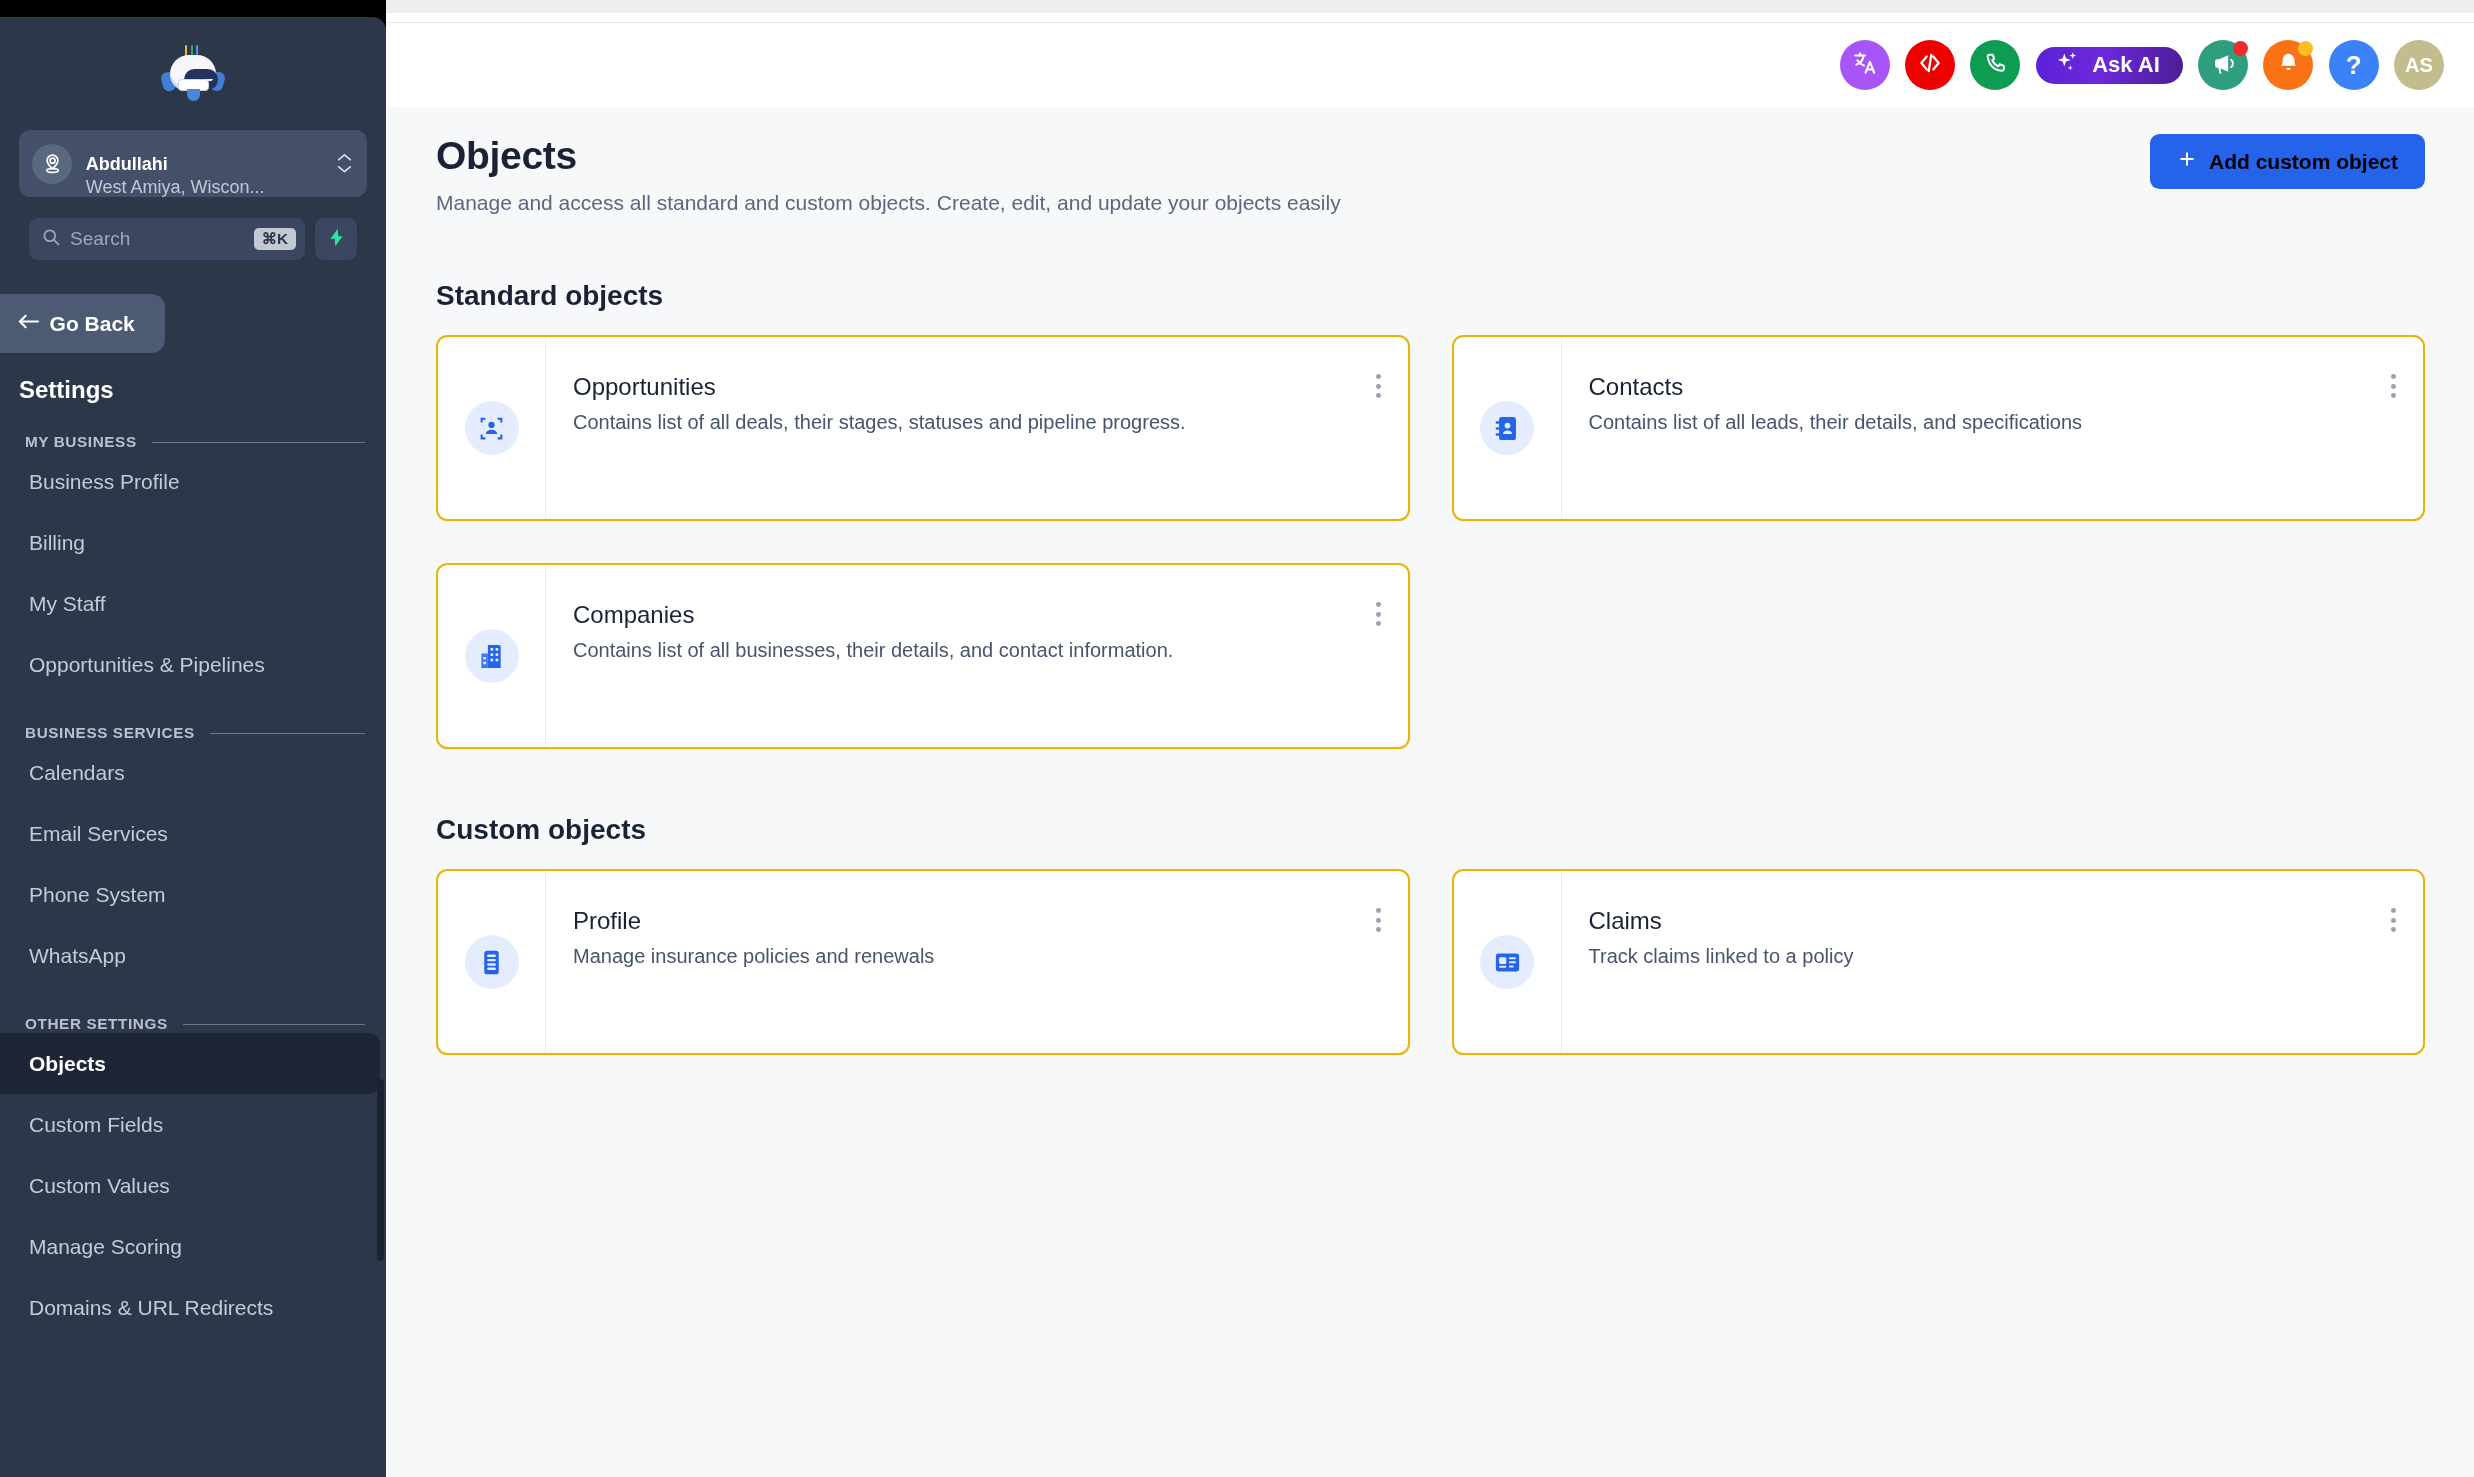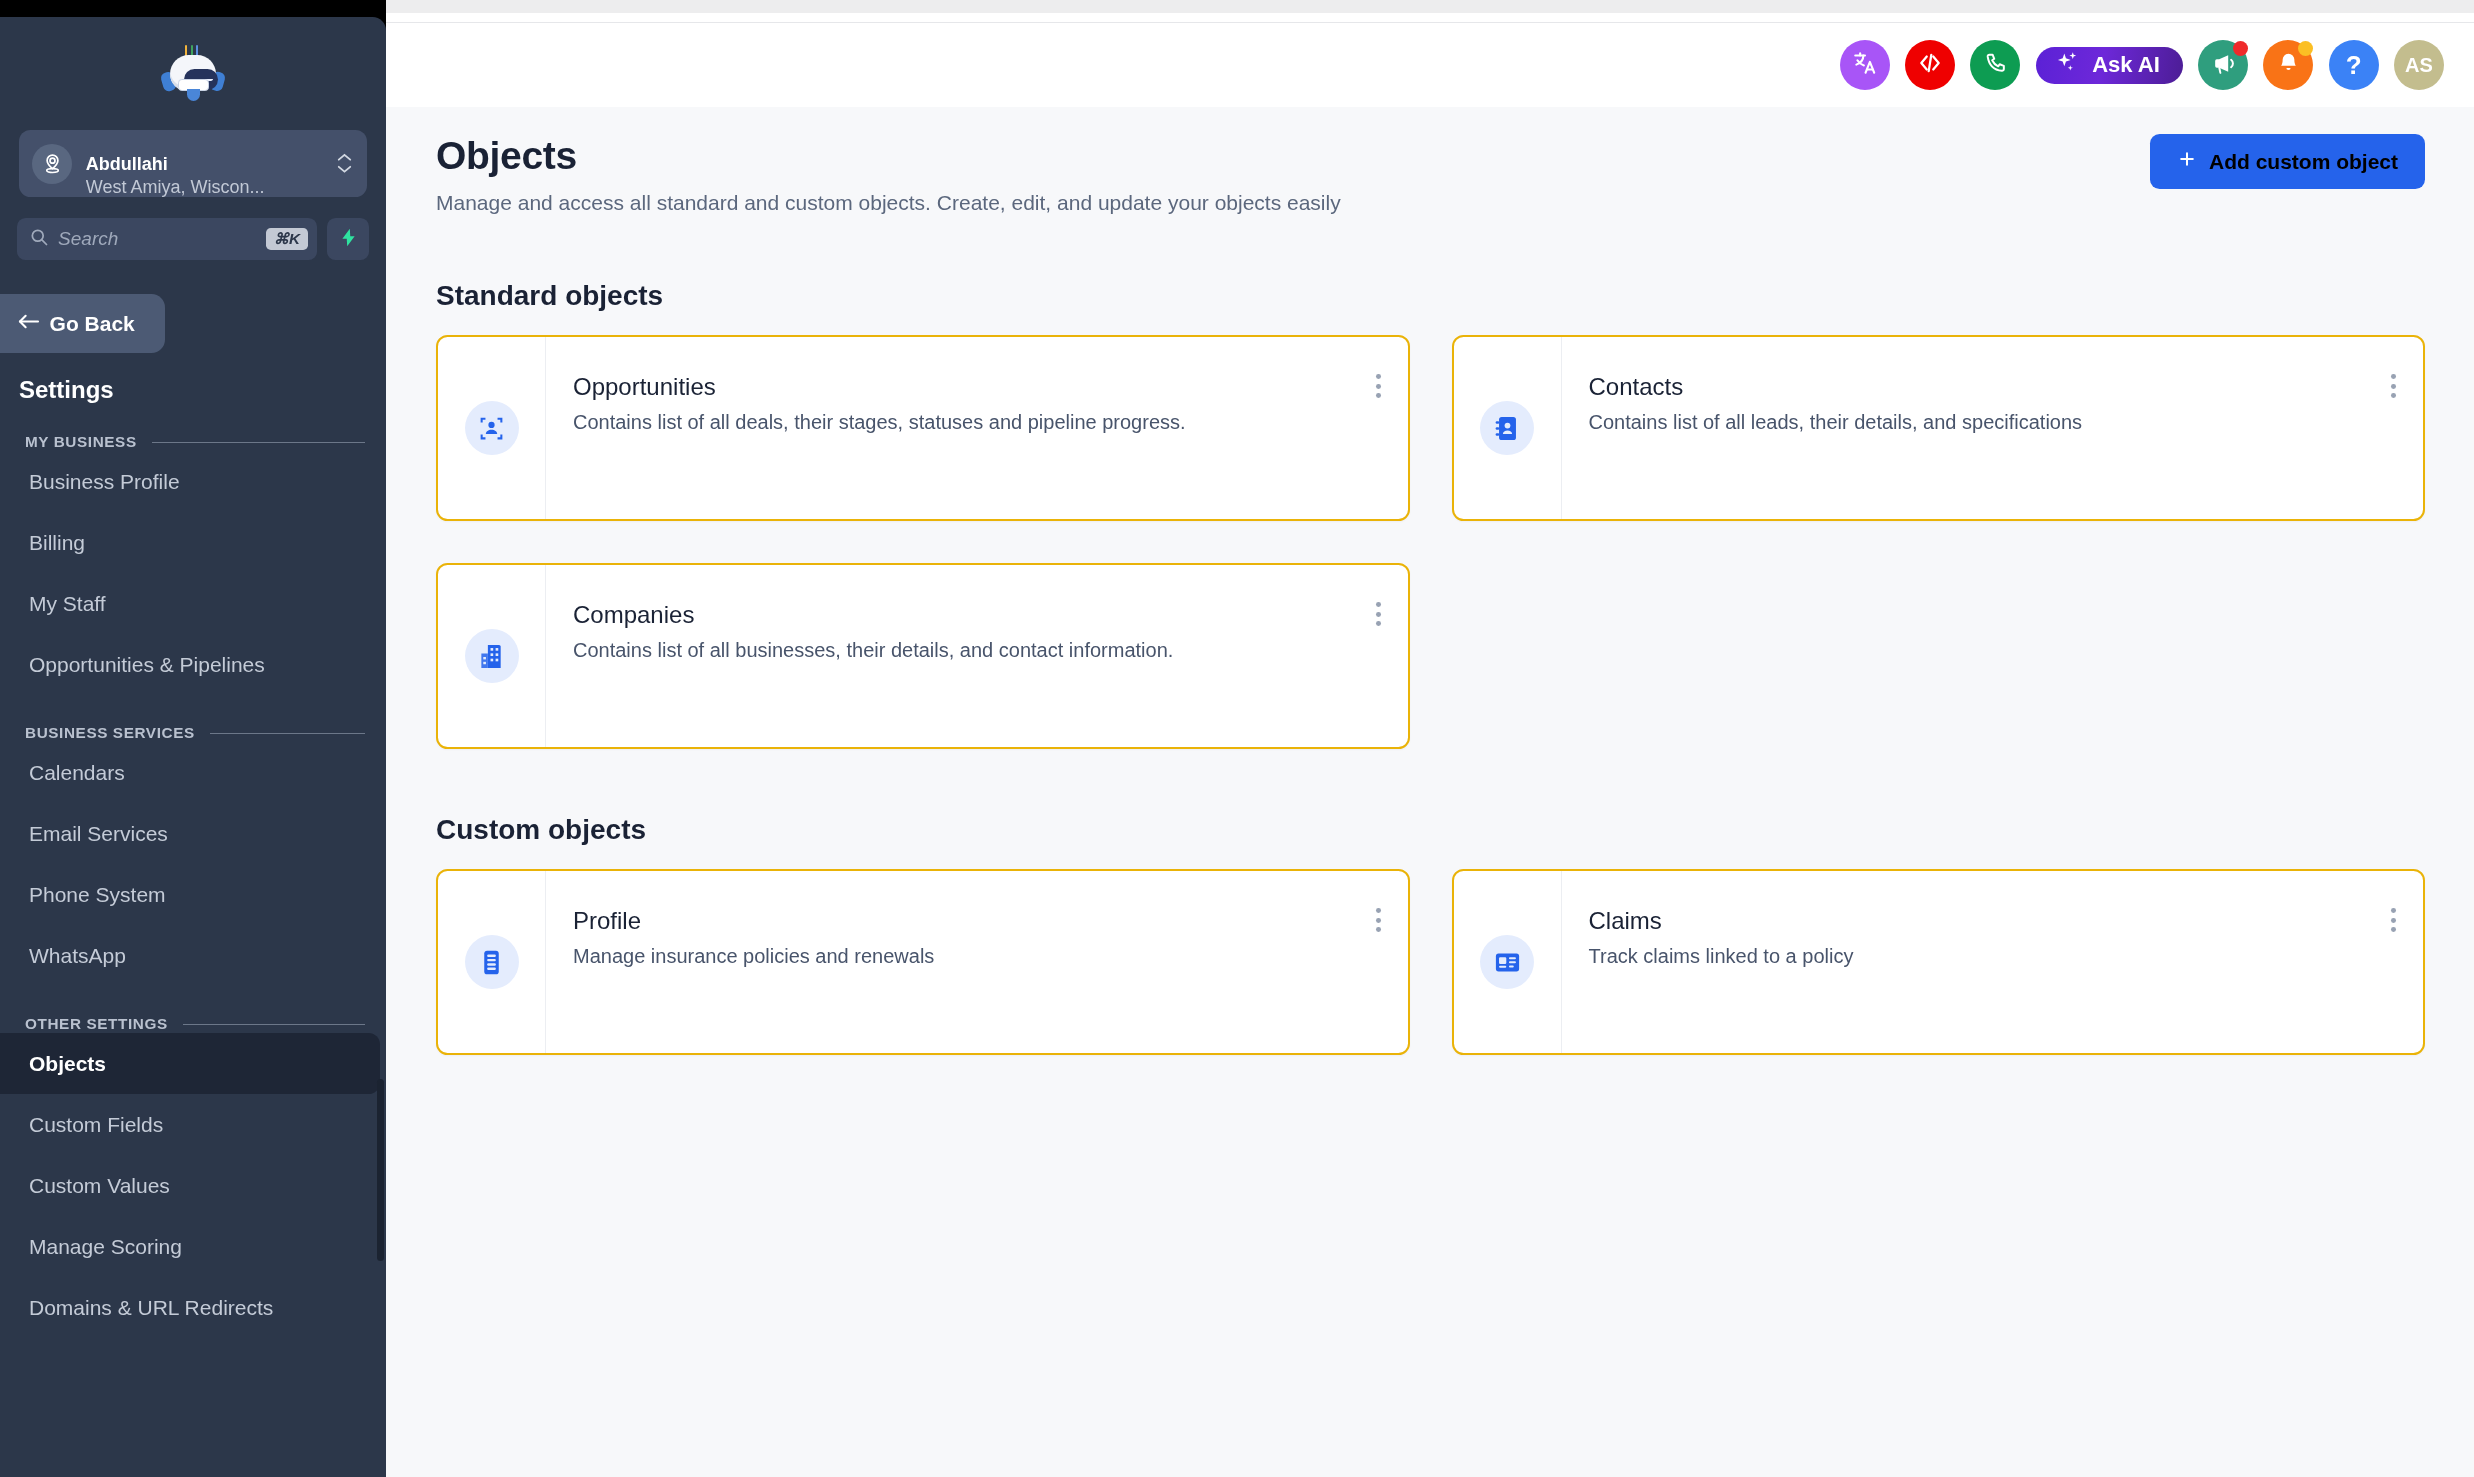--- a/index.html
+++ b/index.html
@@ -54,21 +54,21 @@
   }
   .loc-avatar {
     width:40px; height:40px; border-radius:50%; background:#596780;
     display:flex; align-items:center; justify-content:center; flex:0 0 40px;
   }
   .loc-text { margin-left:13.4px; flex:1; min-width:0; }
   .loc-name { color:#fff; font-size:18px; font-weight:bold; line-height:1.25;margin-top:25px; }
   .loc-sub { color:#c2c9d6; font-size:18px; line-height:1.3; white-space:nowrap; overflow:hidden; }
   .loc-chev { color:#ccd3df; display:flex; flex-direction:column; gap:1.9px; }
 
-  .search-row { margin:21px 17px 0; display:flex; gap:9.6px; align-items:center;font-style:italic; }
+  .search-row { margin:21px 29px 0; display:flex; gap:9.6px; align-items:center; }
   .search-box {
     flex:1; height:42px; background:#3b4760; border-radius:8.6px;
     display:flex; align-items:center; padding:0 9.6px 0 11.5px; cursor:text;
   }
   .search-ph { color:#9fa9bb; font-size:19px; margin-left:9.6px; flex:1; }
   .kbd {
     background:#c3c9d4; color:#2c374a; font-size:15.3px; font-weight:bold;
     border-radius:4.8px; padding:2.9px 7.7px; line-height:1;
   }
   .bolt-btn {

